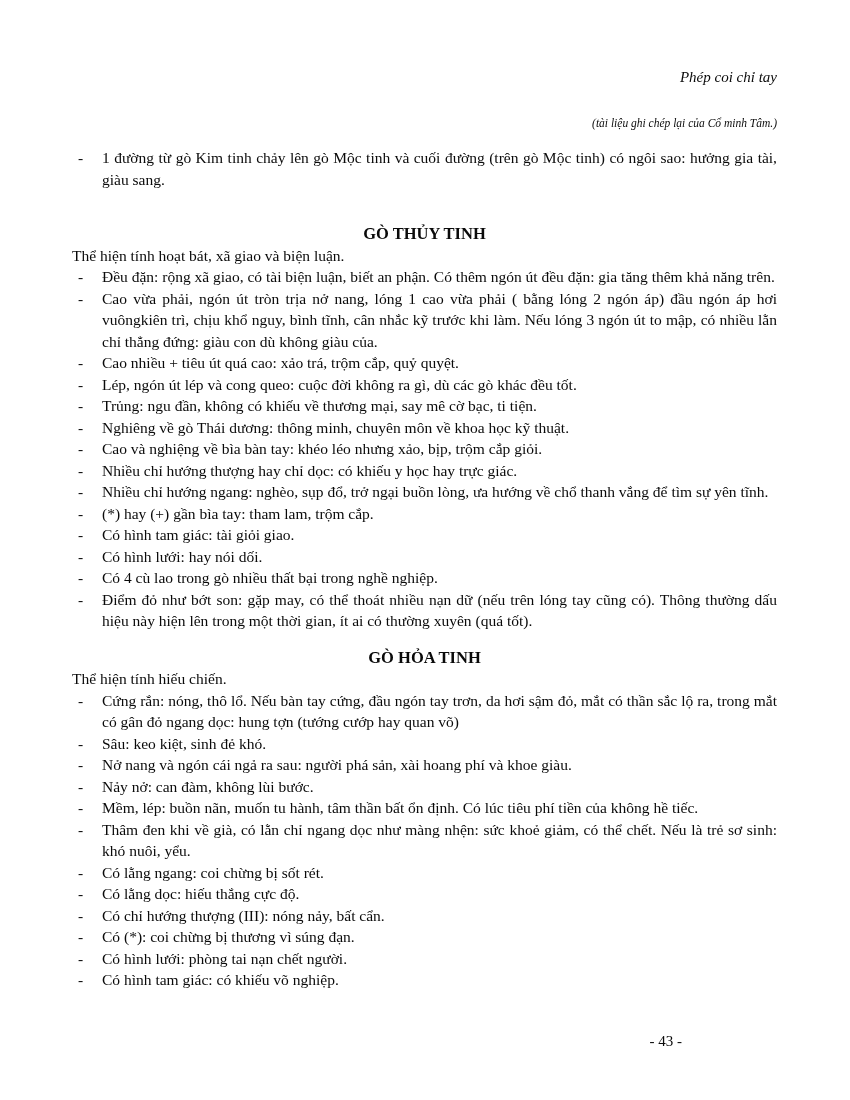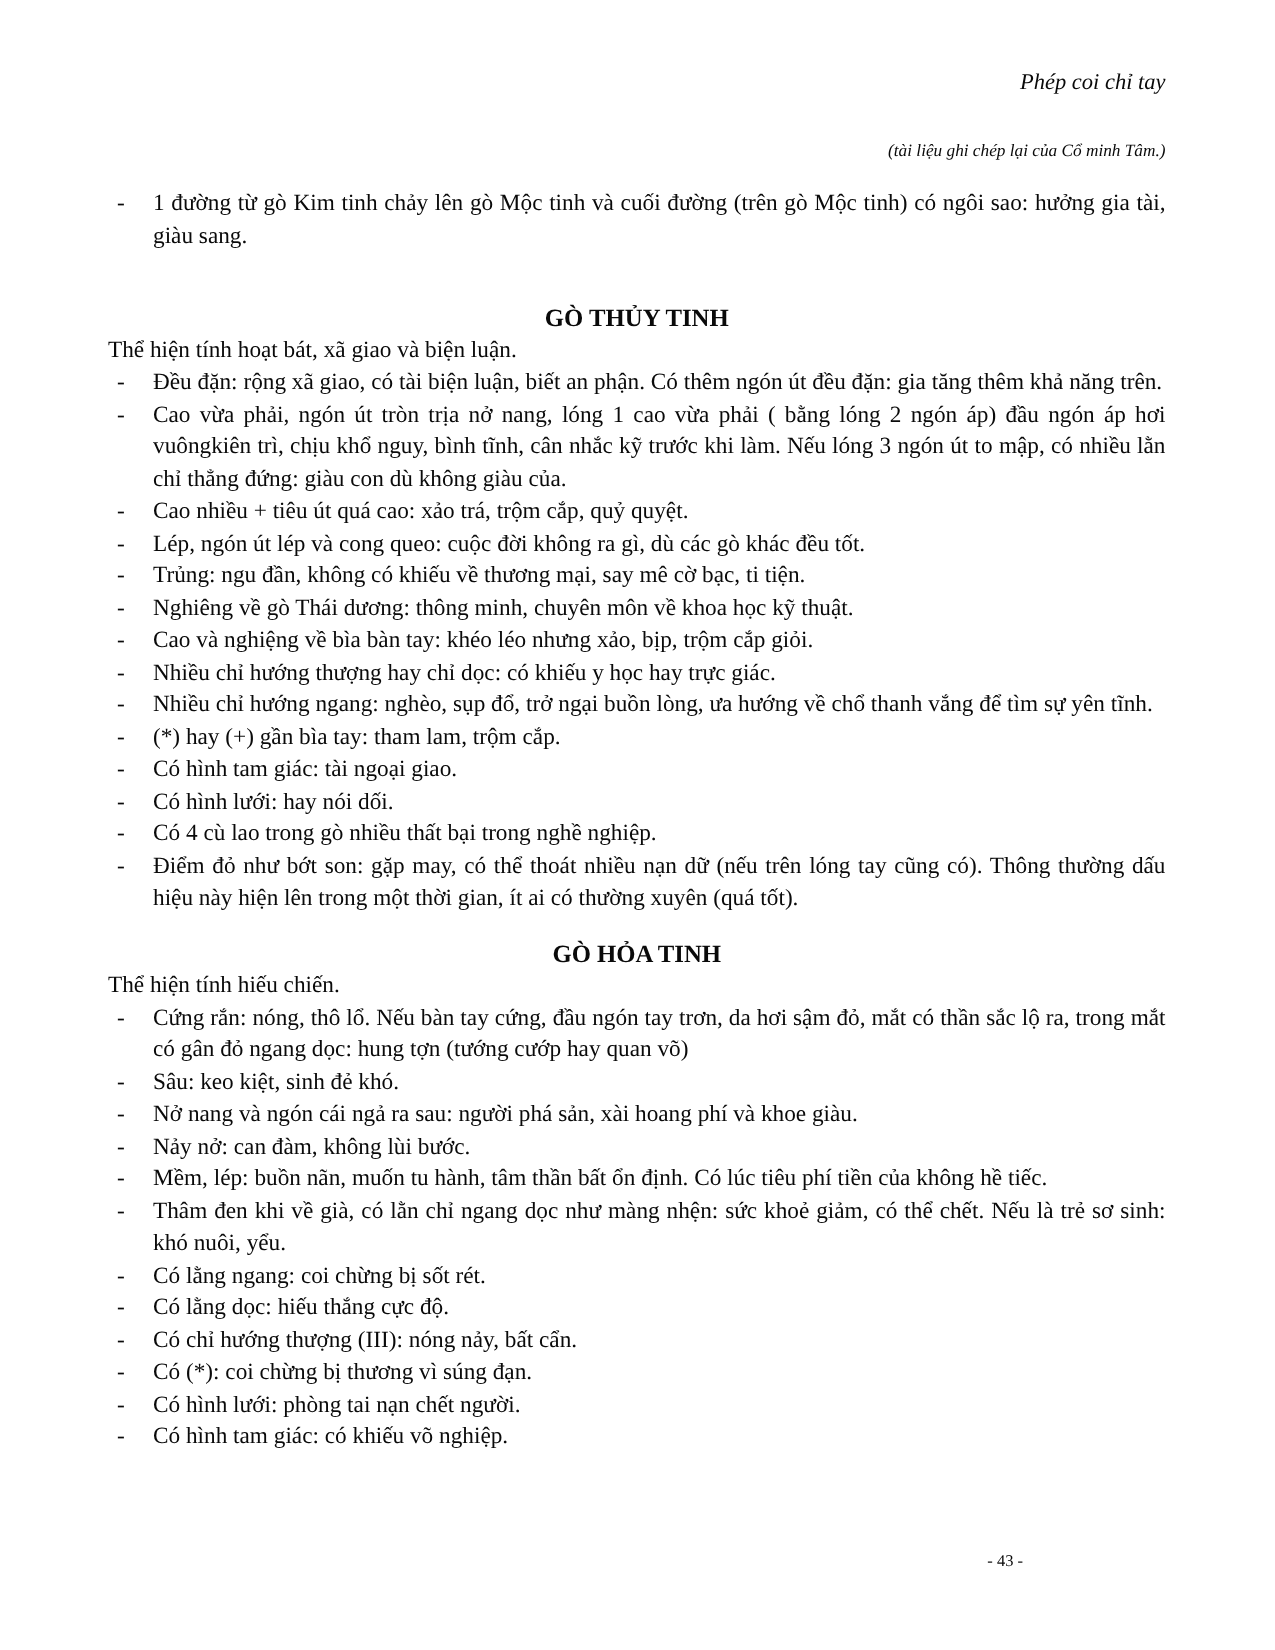--- a/index.html
+++ b/index.html
@@ -3,21 +3,21 @@
 <meta charset="utf-8">
 <style>
   html, body { margin: 0; padding: 0; background: #e8e8e8; }
   .page {
     position: relative;
     width: 850px;
     height: 1100px;
     margin: 0 auto;
     background: #ffffff;
     box-sizing: border-box;
-    padding: 45px 73px 0 72px;
+    padding: 67px 73px 0 72px;
     font-family: "Liberation Serif", serif;
     color: #0a0a0a;
     overflow: hidden;
   }
   .doc-header { text-align: right; }
   .doc-title {
     font-style: italic;
     font-size: 15px;
     line-height: 20px;
   }
@@ -42,21 +42,21 @@
     font-size: 16.5px;
     line-height: 21.5px;
     margin-top: 33px;
   }
   .section-heading.spaced { margin-top: 15px; }
   .lead { }
   .doc-footer {
     position: absolute;
     right: 168px;
     top: 1032px;
-    font-size: 11px;
+    font-size: 15px;
     line-height: 18px;
   }
 </style>
 </head>
 <body>
 
 <div class="page">
   <div class="doc-header">
     <div class="doc-title">Phép coi chỉ tay</div>
     <div class="doc-subtitle">(tài liệu ghi chép lại của Cổ minh Tâm.)</div>
@@ -74,21 +74,21 @@
             <li><span class="marker">-</span><span>Đều đặn: rộng xã giao, có tài biện luận, biết an phận. Có thêm ngón út đều đặn: gia tăng thêm khả năng trên.</span></li>
             <li><span class="marker">-</span><span>Cao vừa phải, ngón út tròn trịa nở nang, lóng 1 cao vừa phải ( bằng lóng 2 ngón áp) đầu ngón áp hơi vuôngkiên trì, chịu khổ nguy, bình tĩnh, cân nhắc kỹ trước khi làm. Nếu lóng 3 ngón út to mập, có nhiều lằn chỉ thẳng đứng: giàu con dù không giàu của.</span></li>
             <li><span class="marker">-</span><span>Cao nhiều + tiêu út quá cao: xảo trá, trộm cắp, quỷ quyệt.</span></li>
             <li><span class="marker">-</span><span>Lép, ngón út lép và cong queo: cuộc đời không ra gì, dù các gò khác đều tốt.</span></li>
             <li><span class="marker">-</span><span>Trủng: ngu đần, không có khiếu về thương mại, say mê cờ bạc, ti tiện.</span></li>
             <li><span class="marker">-</span><span>Nghiêng về gò Thái dương: thông minh, chuyên môn về khoa học kỹ thuật.</span></li>
             <li><span class="marker">-</span><span>Cao và nghiệng về bìa bàn tay: khéo léo nhưng xảo, bịp, trộm cắp giỏi.</span></li>
             <li><span class="marker">-</span><span>Nhiều chỉ hướng thượng hay chỉ dọc: có khiếu y học hay trực giác.</span></li>
             <li><span class="marker">-</span><span>Nhiều chỉ hướng ngang: nghèo, sụp đổ, trở ngại buồn lòng, ưa hướng về chổ thanh vắng để tìm sự yên tĩnh.</span></li>
             <li><span class="marker">-</span><span>(*) hay (+) gần bìa tay: tham lam, trộm cắp.</span></li>
-            <li><span class="marker">-</span><span>Có hình tam giác: tài ngoại giao.</span></li>
+            <li><span class="marker">-</span><span>Có hình tam giác: tài giỏi giao.</span></li>
             <li><span class="marker">-</span><span>Có hình lưới: hay nói dối.</span></li>
             <li><span class="marker">-</span><span>Có 4 cù lao trong gò nhiều thất bại trong nghề nghiệp.</span></li>
             <li><span class="marker">-</span><span>Điểm đỏ như bớt son: gặp may, có thể thoát nhiều nạn dữ (nếu trên lóng tay cũng có). Thông thường dấu hiệu này hiện lên trong một thời gian, ít ai có thường xuyên (quá tốt).</span></li>
           </ul>
         </section>
         <section>
           <div class="section-heading spaced">GÒ HỎA TINH</div>
           <div class="lead">Thể hiện tính hiếu chiến.</div>
           <ul class="dash-list">
             <li><span class="marker">-</span><span>Cứng rắn: nóng, thô lổ. Nếu bàn tay cứng, đầu ngón tay trơn, da hơi sậm đỏ, mắt có thần sắc lộ ra, trong mắt có gân đỏ ngang dọc: hung tợn (tướng cướp hay quan võ)</span></li>

